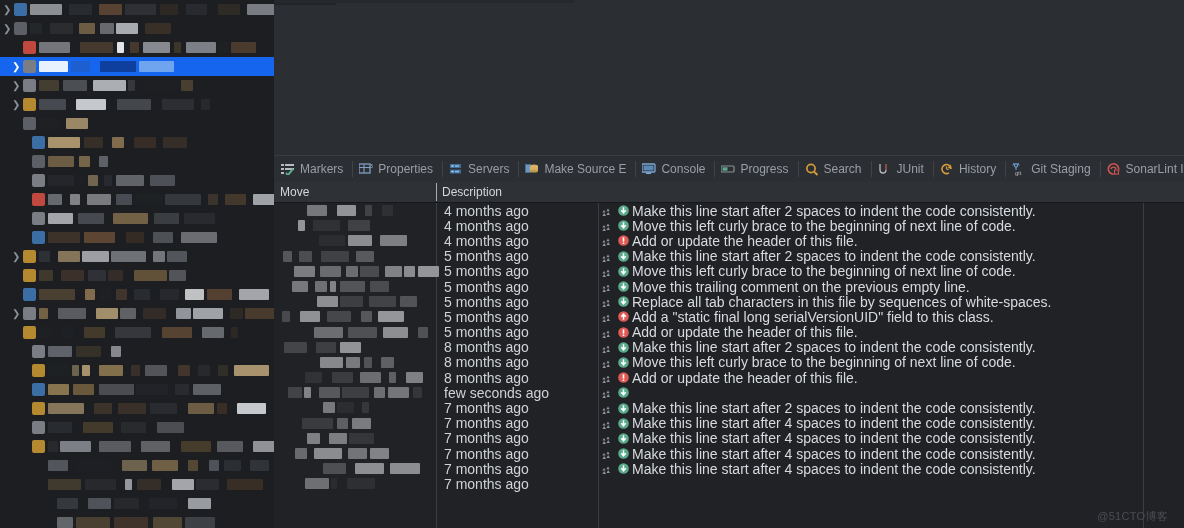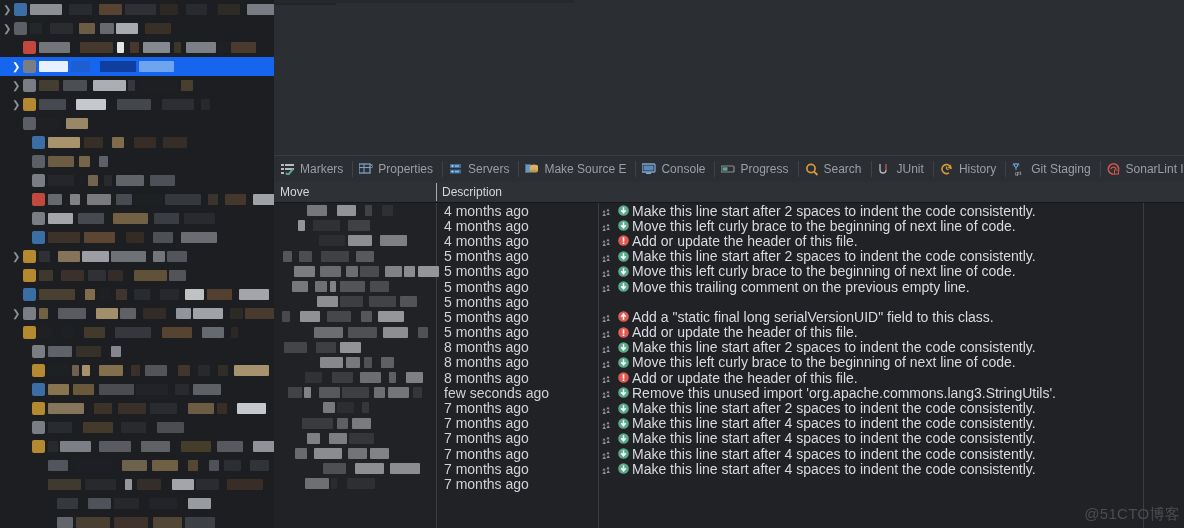--- a/index.html
+++ b/index.html
@@ -78,21 +78,21 @@
   .vsep.a{left:162px;}
   .vsep.b{left:324px;}
   .vsep.c{left:869px;}
 
   
   .sev{width:11px;height:11px;border-radius:50%;flex:0 0 11px;position:relative;}
   .sev svg{position:absolute;left:0;top:0;}
   .typeicon{width:13px;height:11px;flex:0 0 13px;position:relative;opacity:.9;}
 
   .watermark{
-    position:absolute;right:4px;bottom:4px;color:#4a4d52;font-size:15px;letter-spacing:.3px;
+    position:absolute;right:16px;bottom:4px;color:#4a4d52;font-size:11px;letter-spacing:.3px;
   }
 </style>
 </head>
 <body>
 
 <div class="app">
 
   <div class="explorer">
     <div id="tree">
         <div class="tree-row">
@@ -650,20 +650,35 @@
             </div>
           </div>
           <div class="row">
             <div class="c-res">
               <span class="blk" style="left: 43px; width: 21px; top: 2px; height: 11px; background: rgb(140, 142, 145);"></span>
               <span class="blk" style="left: 66px; width: 23px; top: 2px; height: 11px; background: rgb(60, 62, 65);"></span>
               <span class="blk" style="left: 95px; width: 27px; top: 2px; height: 11px; background: rgb(65, 67, 70);"></span>
               <span class="blk" style="left: 126px; width: 17px; top: 2px; height: 11px; background: rgb(81, 83, 86);"></span>
             </div>
             <div class="c-date">5 months ago</div>
+            <div class="c-desc">
+              <span class="typeicon"><svg width="13" height="11">
+                  <path d="M2 3 l1.6 2.6 h-3.2 z" fill="#9aa0a8"></path>
+                  <path d="M2.2 6 l1.8 3 h-3.6 z" fill="#9aa0a8"></path>
+                  <path d="M6 1.6 l1.6 2.6 h-3.2 z" fill="#9aa0a8"></path>
+                  <path d="M6.2 4.9 l1.8 3 h-3.6 z" fill="#9aa0a8"></path>
+                </svg></span>
+              <span class="sev">
+                <svg width="11" height="11">
+                  <circle cx="5.5" cy="5.5" r="5.3" fill="#5aa98a"></circle>
+                  <path d="M5.5 2.2 v4.4 M3.3 5.2 l2.2 2.6 l2.2 -2.6" stroke="#ffffff" stroke-width="1.5" fill="none"></path>
+                </svg>
+              </span>
+              <span class="txt">Replace all tab characters in this file by sequences of white-spaces.</span>
+            </div>
           </div>
           <div class="row">
             <div class="c-res">
               <span class="blk" style="left: 8px; width: 8px; top: 2px; height: 11px; background: rgb(71, 73, 76);"></span>
               <span class="blk" style="left: 26px; width: 20px; top: 2px; height: 11px; background: rgb(143, 145, 148);"></span>
               <span class="blk" style="left: 53px; width: 24px; top: 2px; height: 11px; background: rgb(69, 71, 74);"></span>
               <span class="blk" style="left: 87px; width: 11px; top: 2px; height: 11px; background: rgb(85, 87, 90);"></span>
               <span class="blk" style="left: 104px; width: 26px; top: 2px; height: 11px; background: rgb(148, 150, 153);"></span>
             </div>
             <div class="c-date">5 months ago</div>
@@ -798,21 +813,20 @@
                   <path d="M2.2 6 l1.8 3 h-3.6 z" fill="#9aa0a8"></path>
                   <path d="M6 1.6 l1.6 2.6 h-3.2 z" fill="#9aa0a8"></path>
                   <path d="M6.2 4.9 l1.8 3 h-3.6 z" fill="#9aa0a8"></path>
                 </svg></span>
               <span class="sev">
                 <svg width="11" height="11">
                   <circle cx="5.5" cy="5.5" r="5.3" fill="#5aa98a"></circle>
                   <path d="M5.5 2.2 v4.4 M3.3 5.2 l2.2 2.6 l2.2 -2.6" stroke="#ffffff" stroke-width="1.5" fill="none"></path>
                 </svg>
               </span>
-              <span class="txt">Remove this unused import 'org.apache.commons.lang3.StringUtils'.</span>
             </div>
           </div>
           <div class="row">
             <div class="c-res">
               <span class="blk" style="left: 49px; width: 12px; top: 2px; height: 11px; background: rgb(119, 121, 124);"></span>
               <span class="blk" style="left: 63px; width: 17px; top: 2px; height: 11px; background: rgb(43, 45, 48);"></span>
               <span class="blk" style="left: 88px; width: 7px; top: 2px; height: 11px; background: rgb(53, 55, 58);"></span>
             </div>
             <div class="c-date">7 months ago</div>
             <div class="c-desc">

